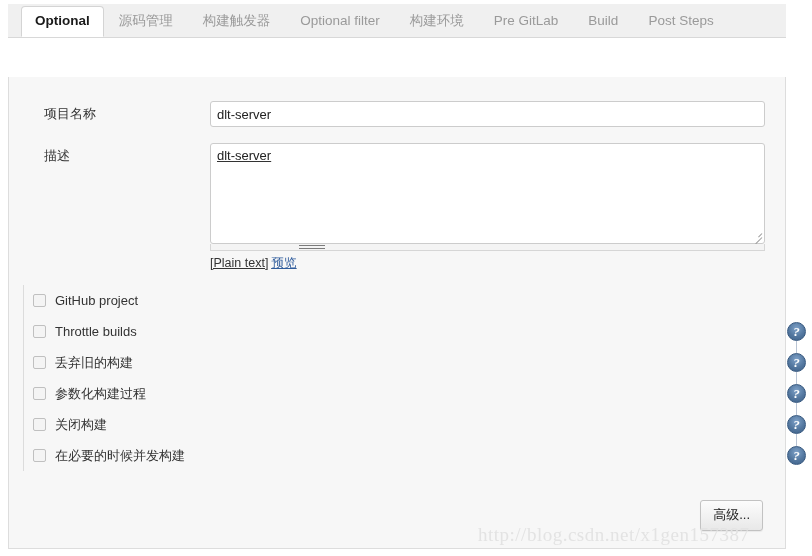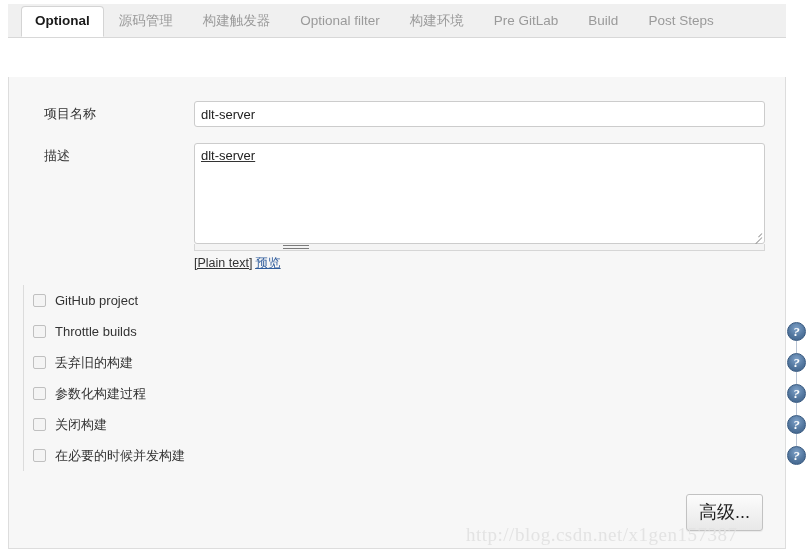--- a/index.html
+++ b/index.html
@@ -69,20 +69,21 @@
     border: 1px solid #dddddd;
     border-top: none;
     box-sizing: border-box;
   }
 
   
   .form-row {
     display: flex;
     align-items: flex-start;
     padding: 0;
+    gap: 16px;
   }
   .lbl {
     width: 185px;
     text-align: left;
     padding-left: 35px;
     box-sizing: border-box;
     font-size: 13px;
     color: #333333;
     line-height: 26px;
   }
@@ -283,34 +284,34 @@
   }
 
   
   .footer {
     position: absolute;
     right: 22px;
     bottom: 17px;
   }
   .btn {
     font-family: "Liberation Sans", "DejaVu Sans", sans-serif;
-    font-size: 18px;
+    font-size: 13px;
     color: #222222;
     background: linear-gradient(#fcfcfc, #e8e8e8);
     border: 1px solid #c2c2c2;
     border-radius: 3px;
     padding: 5px 12px 6px 12px;
     cursor: pointer;
     box-shadow: 0 1px 1px rgba(0,0,0,0.06);
   }
 
   
   .watermark {
     position: absolute;
-    left: 466px;
+    left: 478px;
     top: 524px;
     font-family: "Liberation Serif", "DejaVu Serif", serif;
     font-size: 19px;
     letter-spacing: 0.5px;
     color: #e3e3e3;
     white-space: nowrap;
     pointer-events: none;
     z-index: 9;
   }
 

